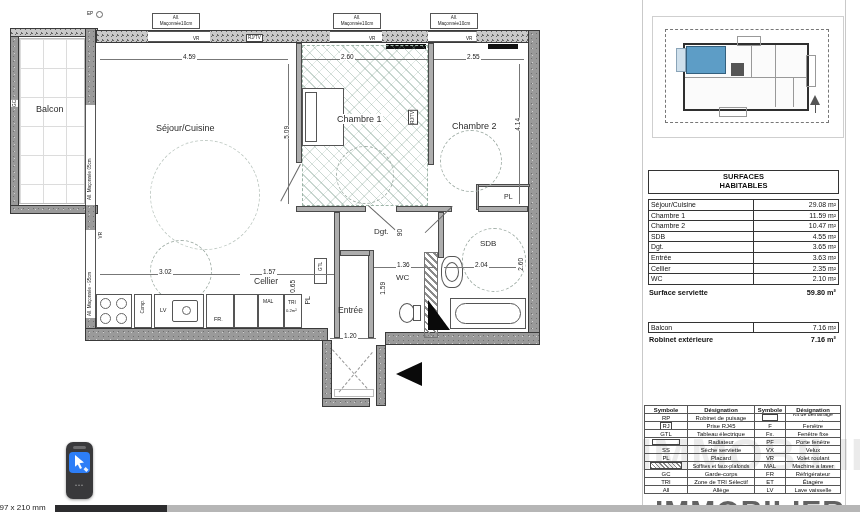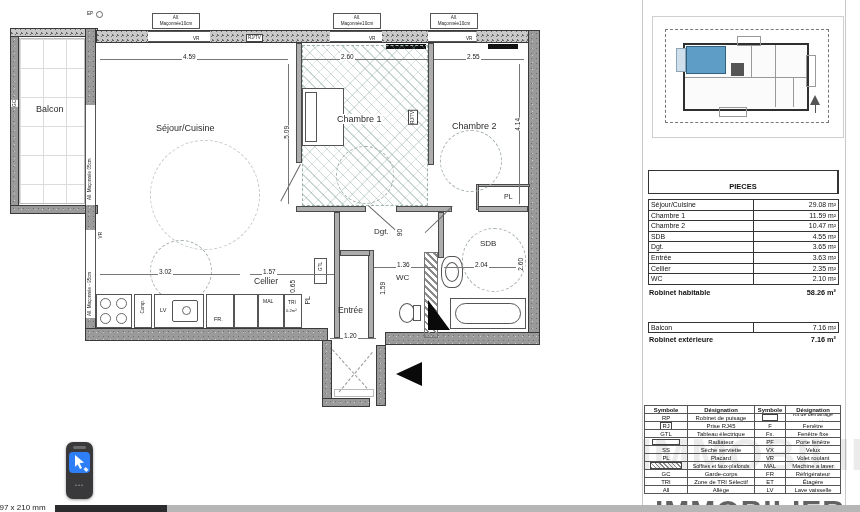--- a/index.html
+++ b/index.html
@@ -240,21 +240,24 @@
     <div class="abs" style="left:52px;top:-9px;width:22px;height:8px;border:1px solid #999;"></div>
     <div class="abs" style="left:34px;top:62px;width:26px;height:8px;border:1px solid #999;"></div>
     <div class="abs" style="left:121px;top:10px;width:8px;height:30px;border:1px solid #999;"></div>
   </div>
   <div class="abs" style="left:157px;top:78px;width:0;height:0;border-left:5px solid transparent;border-right:5px solid transparent;border-bottom:10px solid #555;"></div>
   <div class="abs" style="left:162px;top:88px;width:1px;height:8px;background:#555;"></div>
 </div>
 
 <div class="stbl" style="top:170px;">
   <div class="st-head" style="height:22px;font-size:7.5px;">
-    <div class="c1">PIECES</div>
+    <div class="c2">
+      <div>SURFACES</div>
+      <div>HABITABLES</div>
+    </div>
   </div>
   <div style="height:6px;"></div>
   <div class="st-row">
       <div class="n">Séjour/Cuisine</div>
       <div class="v">29.08 m²</div>
     </div>
   <div class="st-row">
       <div class="n">Chambre 1</div>
       <div class="v">11.59 m²</div>
     </div>
@@ -276,22 +279,22 @@
     </div>
   <div class="st-row">
       <div class="n">Cellier</div>
       <div class="v">2.35 m²</div>
     </div>
   <div class="st-row">
       <div class="n">WC</div>
       <div class="v">2.10 m²</div>
     </div>
   <div class="st-total">
-    <div class="n">Robinet habitable</div>
-    <div class="v">58.26 m²</div>
+    <div class="n">Surface serviette</div>
+    <div class="v">59.80 m²</div>
   </div>
   <div style="height:26px;"></div>
   <div class="st-row">
       <div class="n">Balcon</div>
       <div class="v">7.16 m²</div>
     </div>
   <div class="st-total" style="margin-top:2px;">
     <div class="n">Robinet extérieure</div>
     <div class="v">7.16 m²</div>
   </div>

